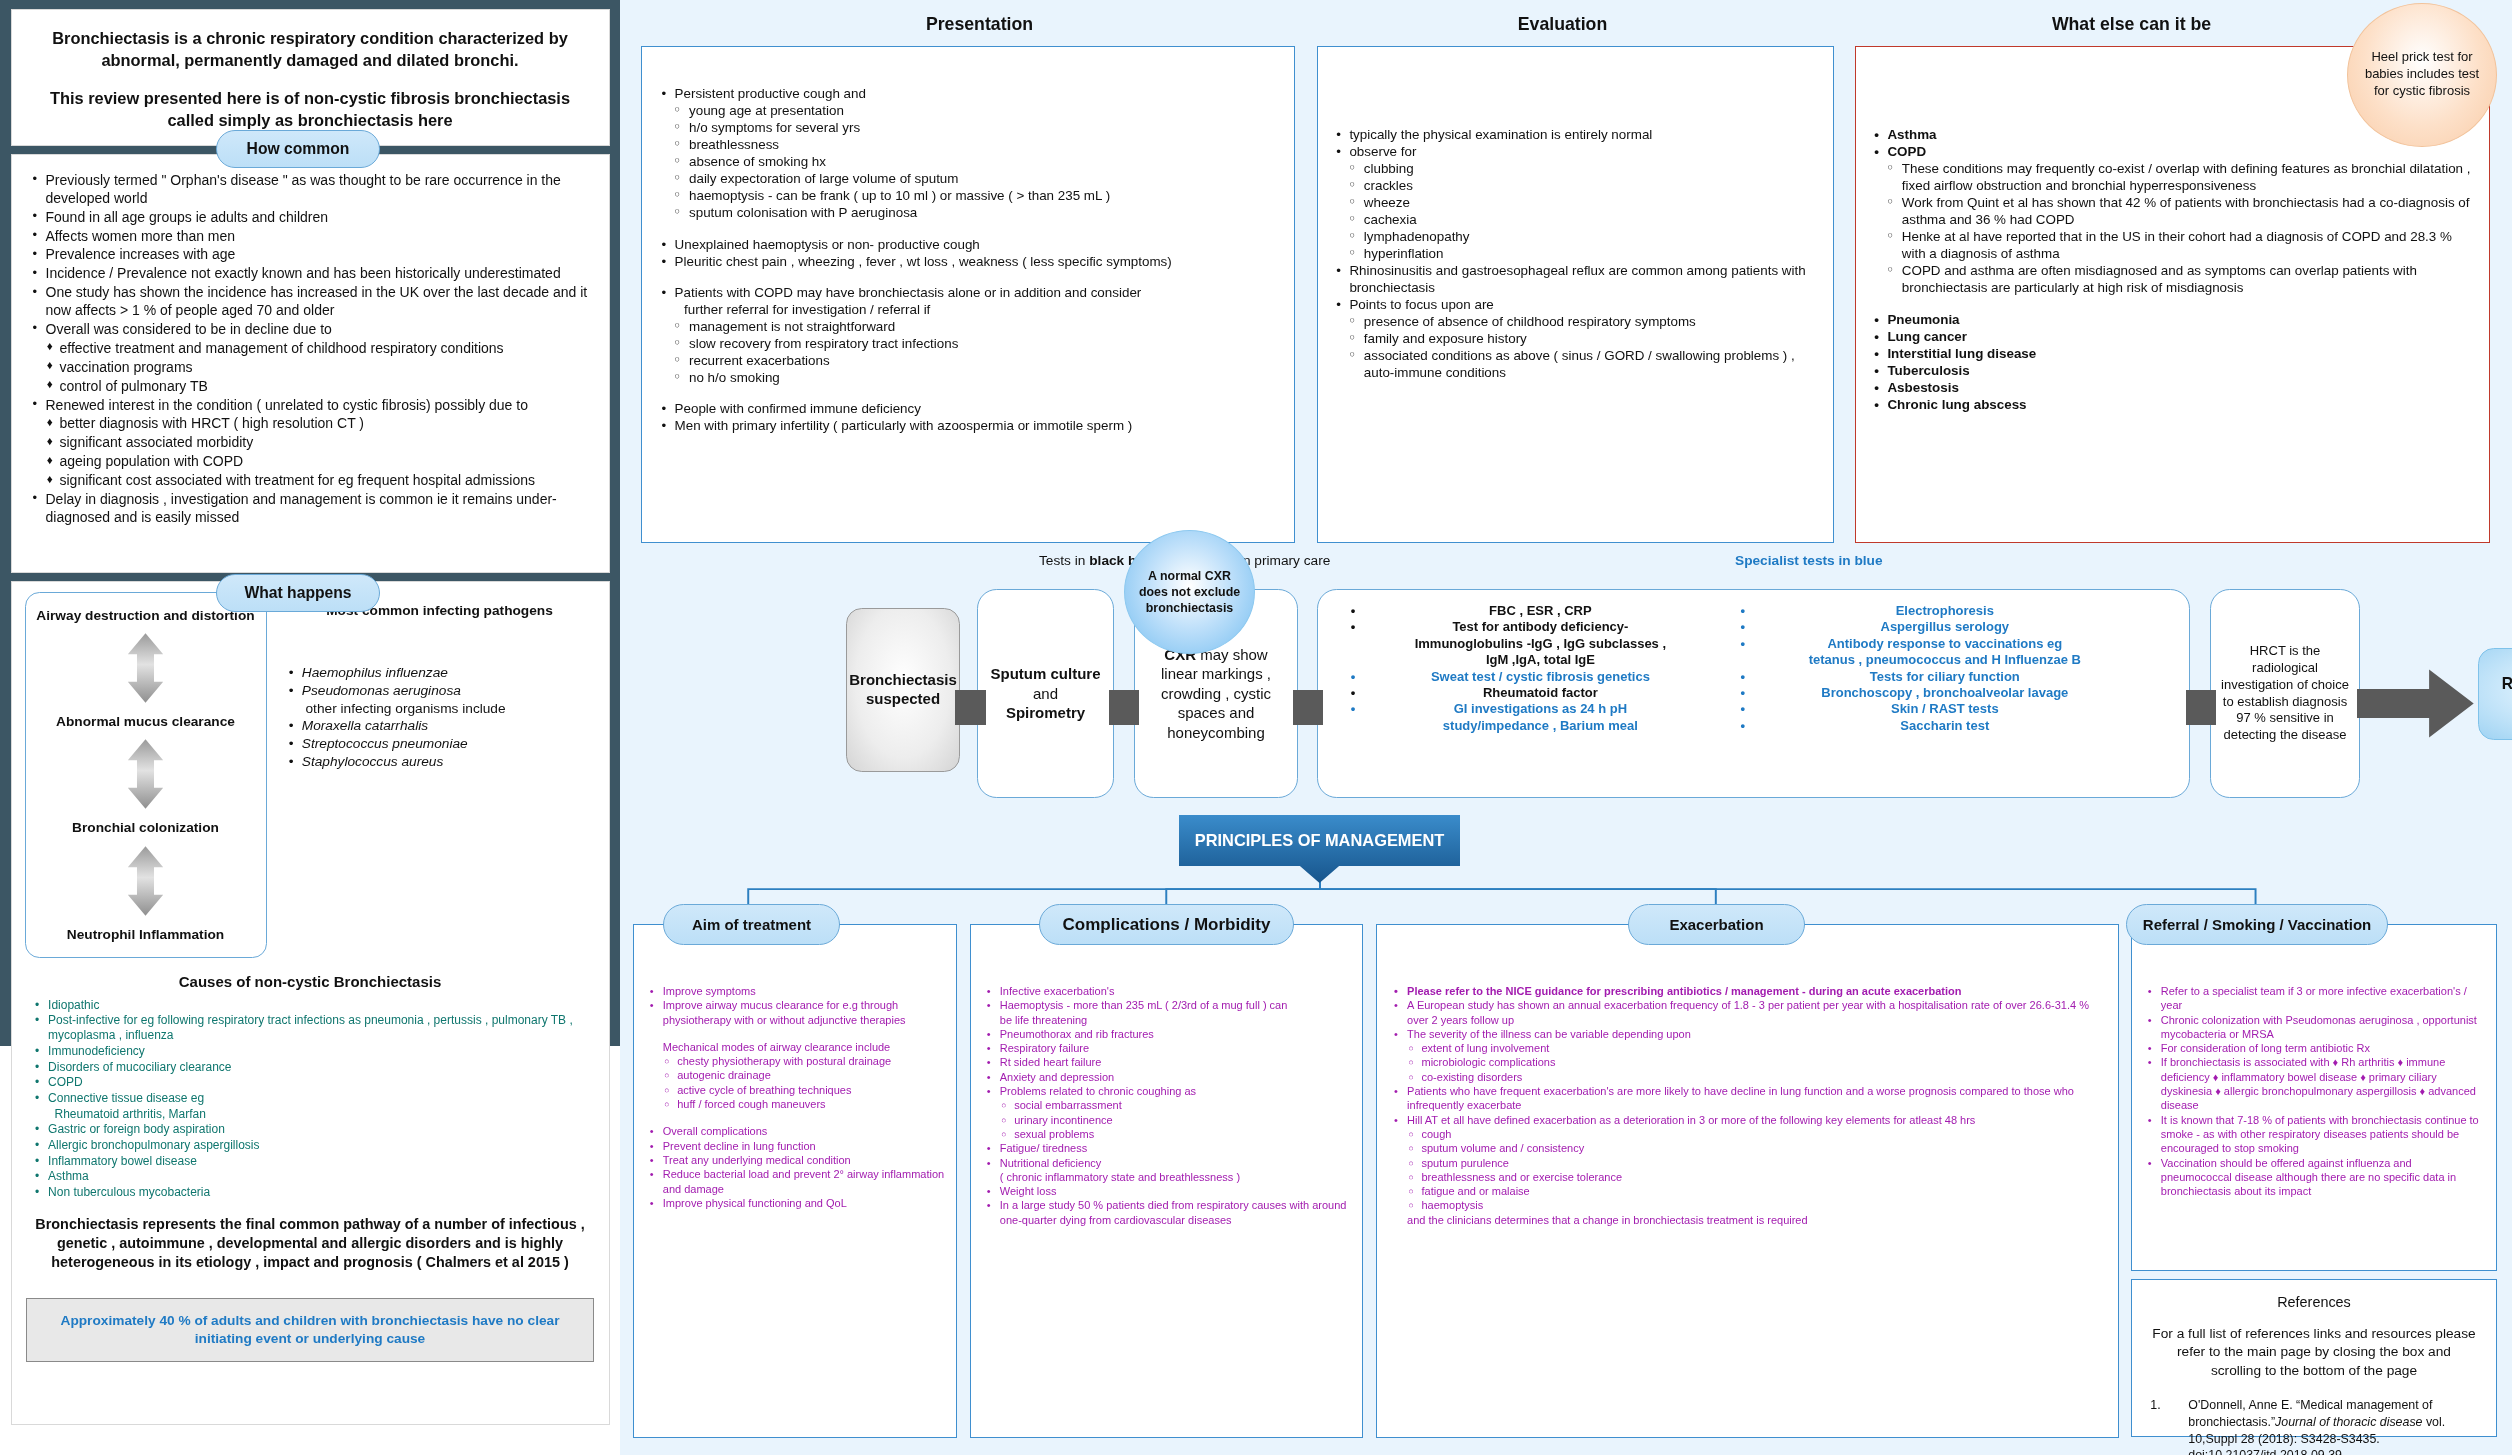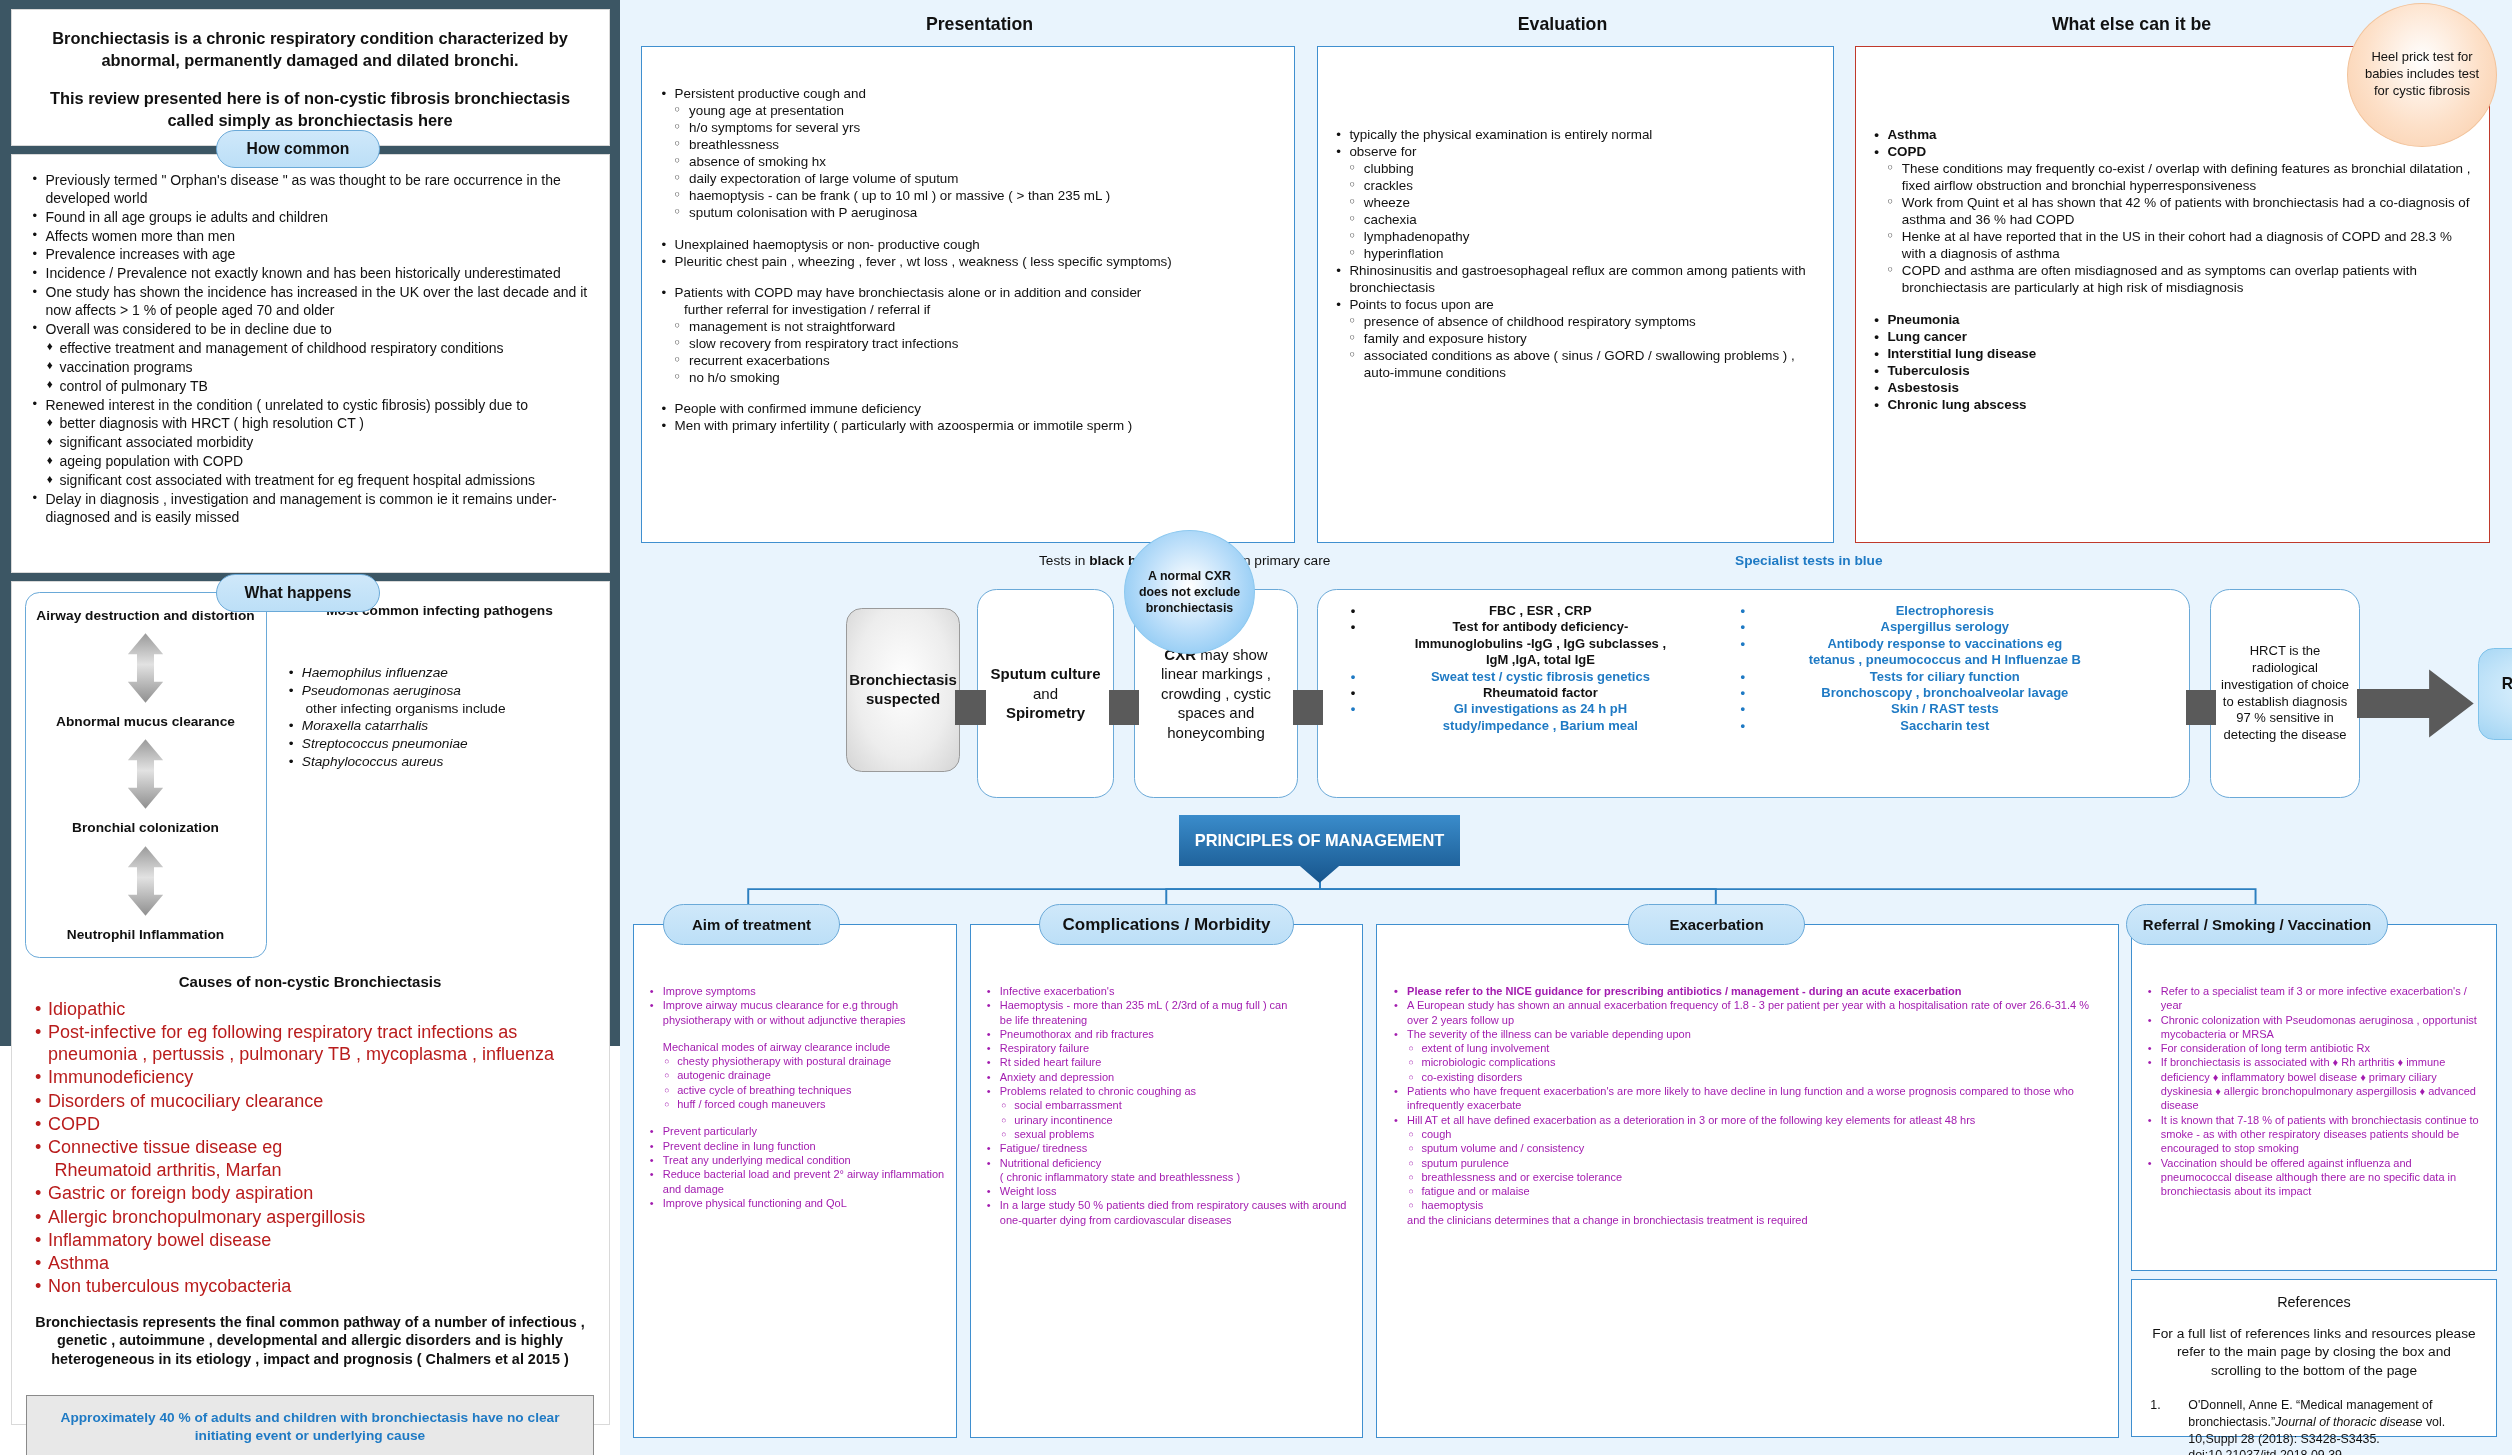--- a/index.html
+++ b/index.html
@@ -60,21 +60,21 @@
     font-size: 13.7px; font-style: italic; color: #111; line-height: 1.3;
     position: relative; padding-left: 18.3px;
   }
   .path-right li::before { content: "•"; position: absolute; left: 5.2px; font-style: normal; }
   .path-right li.plain { font-style: normal; padding-left: 22px; }
   .path-right li.plain::before { content: ""; }
 
   .causes-title { text-align: center; font-size: 15px; font-weight: bold; margin: 9.2px 0 7.9px 0; color:#111; }
   .causes ul { list-style: none; padding: 0 17px; }
   .causes li {
-    font-size: 18px; line-height: 1.25; color: #b91c1c;
+    font-size: 12px; line-height: 1.25; color: #0f766e;
     position: relative; padding-left: 19.6px; margin-bottom: 0.7px;
   }
   .causes li::before { content: "•"; position: absolute; left: 6.5px; }
   .causes li.cont { padding-left: 26px; }
   .causes li.cont::before { content: ""; }
 
   .summary-stmt {
     font-size: 14.4px; font-weight: bold; text-align: center; line-height: 1.3;
     padding: 14.4px 15.7px 6.5px 15.7px; color: #111;
   }
@@ -479,21 +479,21 @@
       <ul class="sect-list" id="aim-list">
           <li>Improve symptoms</li>
           <li>Improve airway mucus clearance for e.g through physiotherapy with or without adjunctive therapies</li>
           <li class="gap"></li>
           <li class="plain">Mechanical modes of airway clearance include</li>
           <li class="l2">chesty physiotherapy with postural drainage</li>
           <li class="l2">autogenic drainage</li>
           <li class="l2">active cycle of breathing techniques</li>
           <li class="l2">huff / forced cough maneuvers</li>
           <li class="gap"></li>
-          <li>Prevent particularly</li>
+          <li>Overall complications</li>
           <li>Prevent decline in lung function</li>
           <li>Treat any underlying medical condition</li>
           <li>Reduce bacterial load and prevent 2° airway inflammation and damage</li>
           <li>Improve physical functioning and QoL</li>
         </ul>
     </div>
 
     <div class="pill" style="left:419px; top:904px; width:255px; height:41px; font-size:17px;">
       <span>Complications / Morbidity</span>
     </div>

